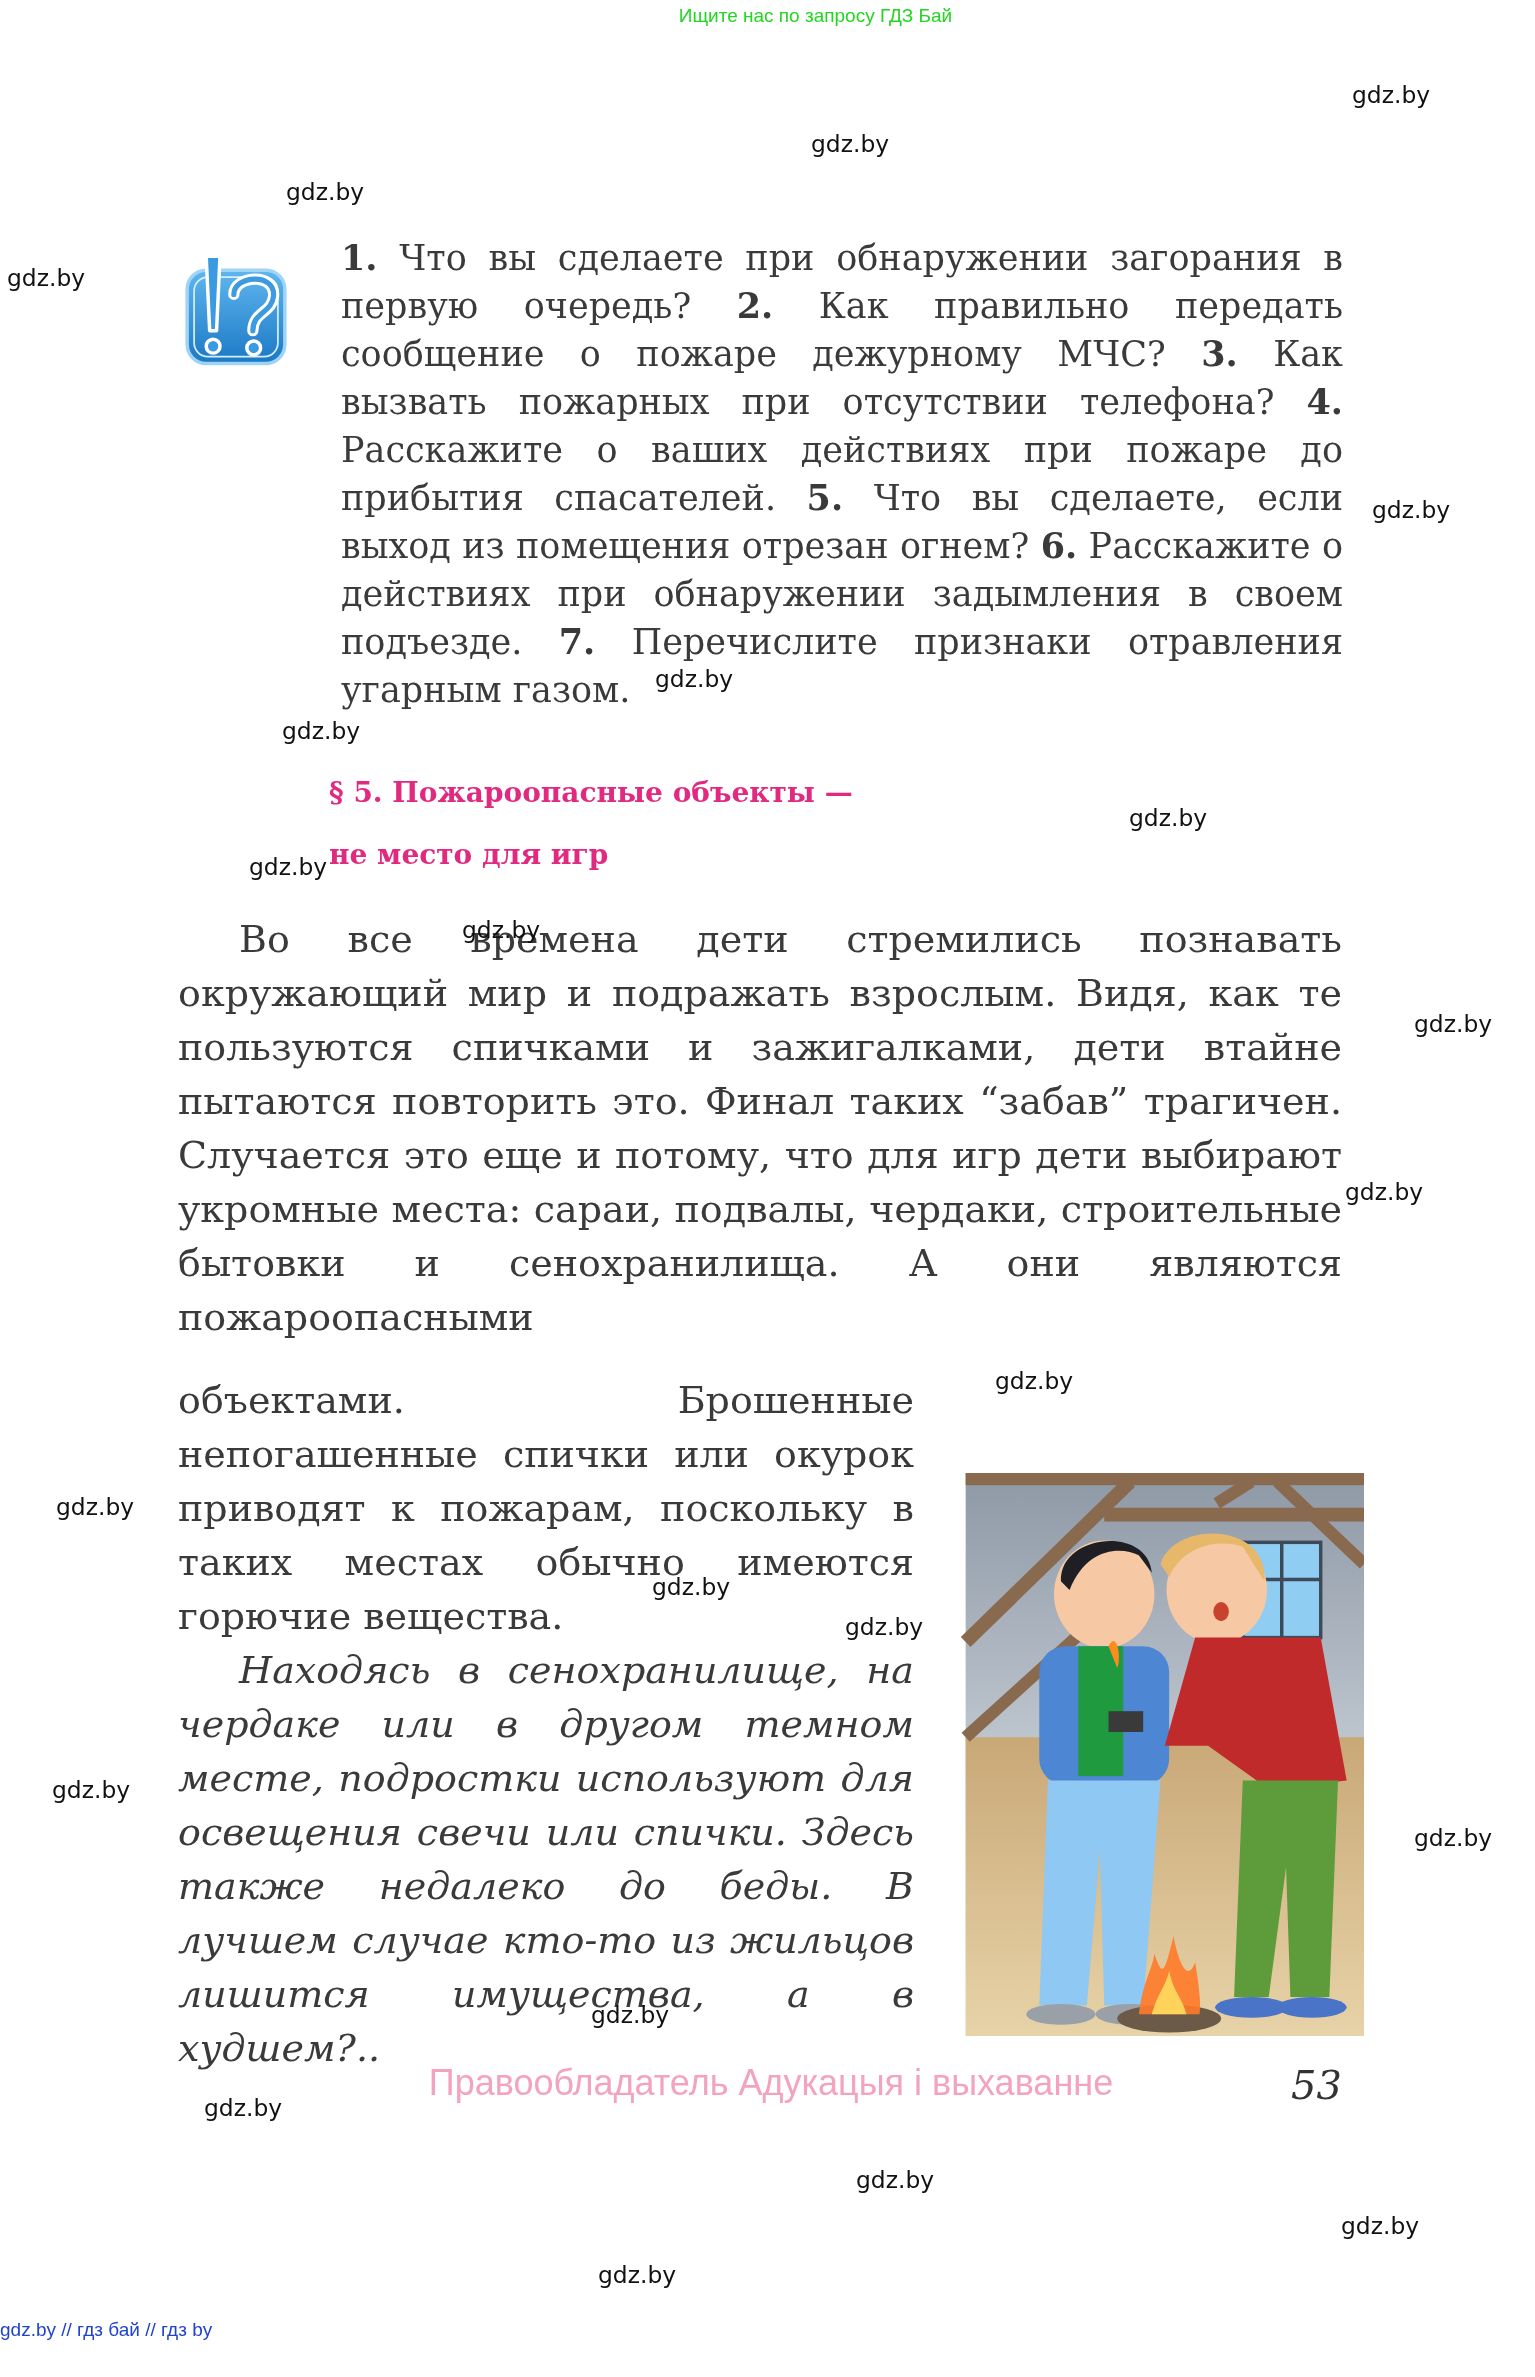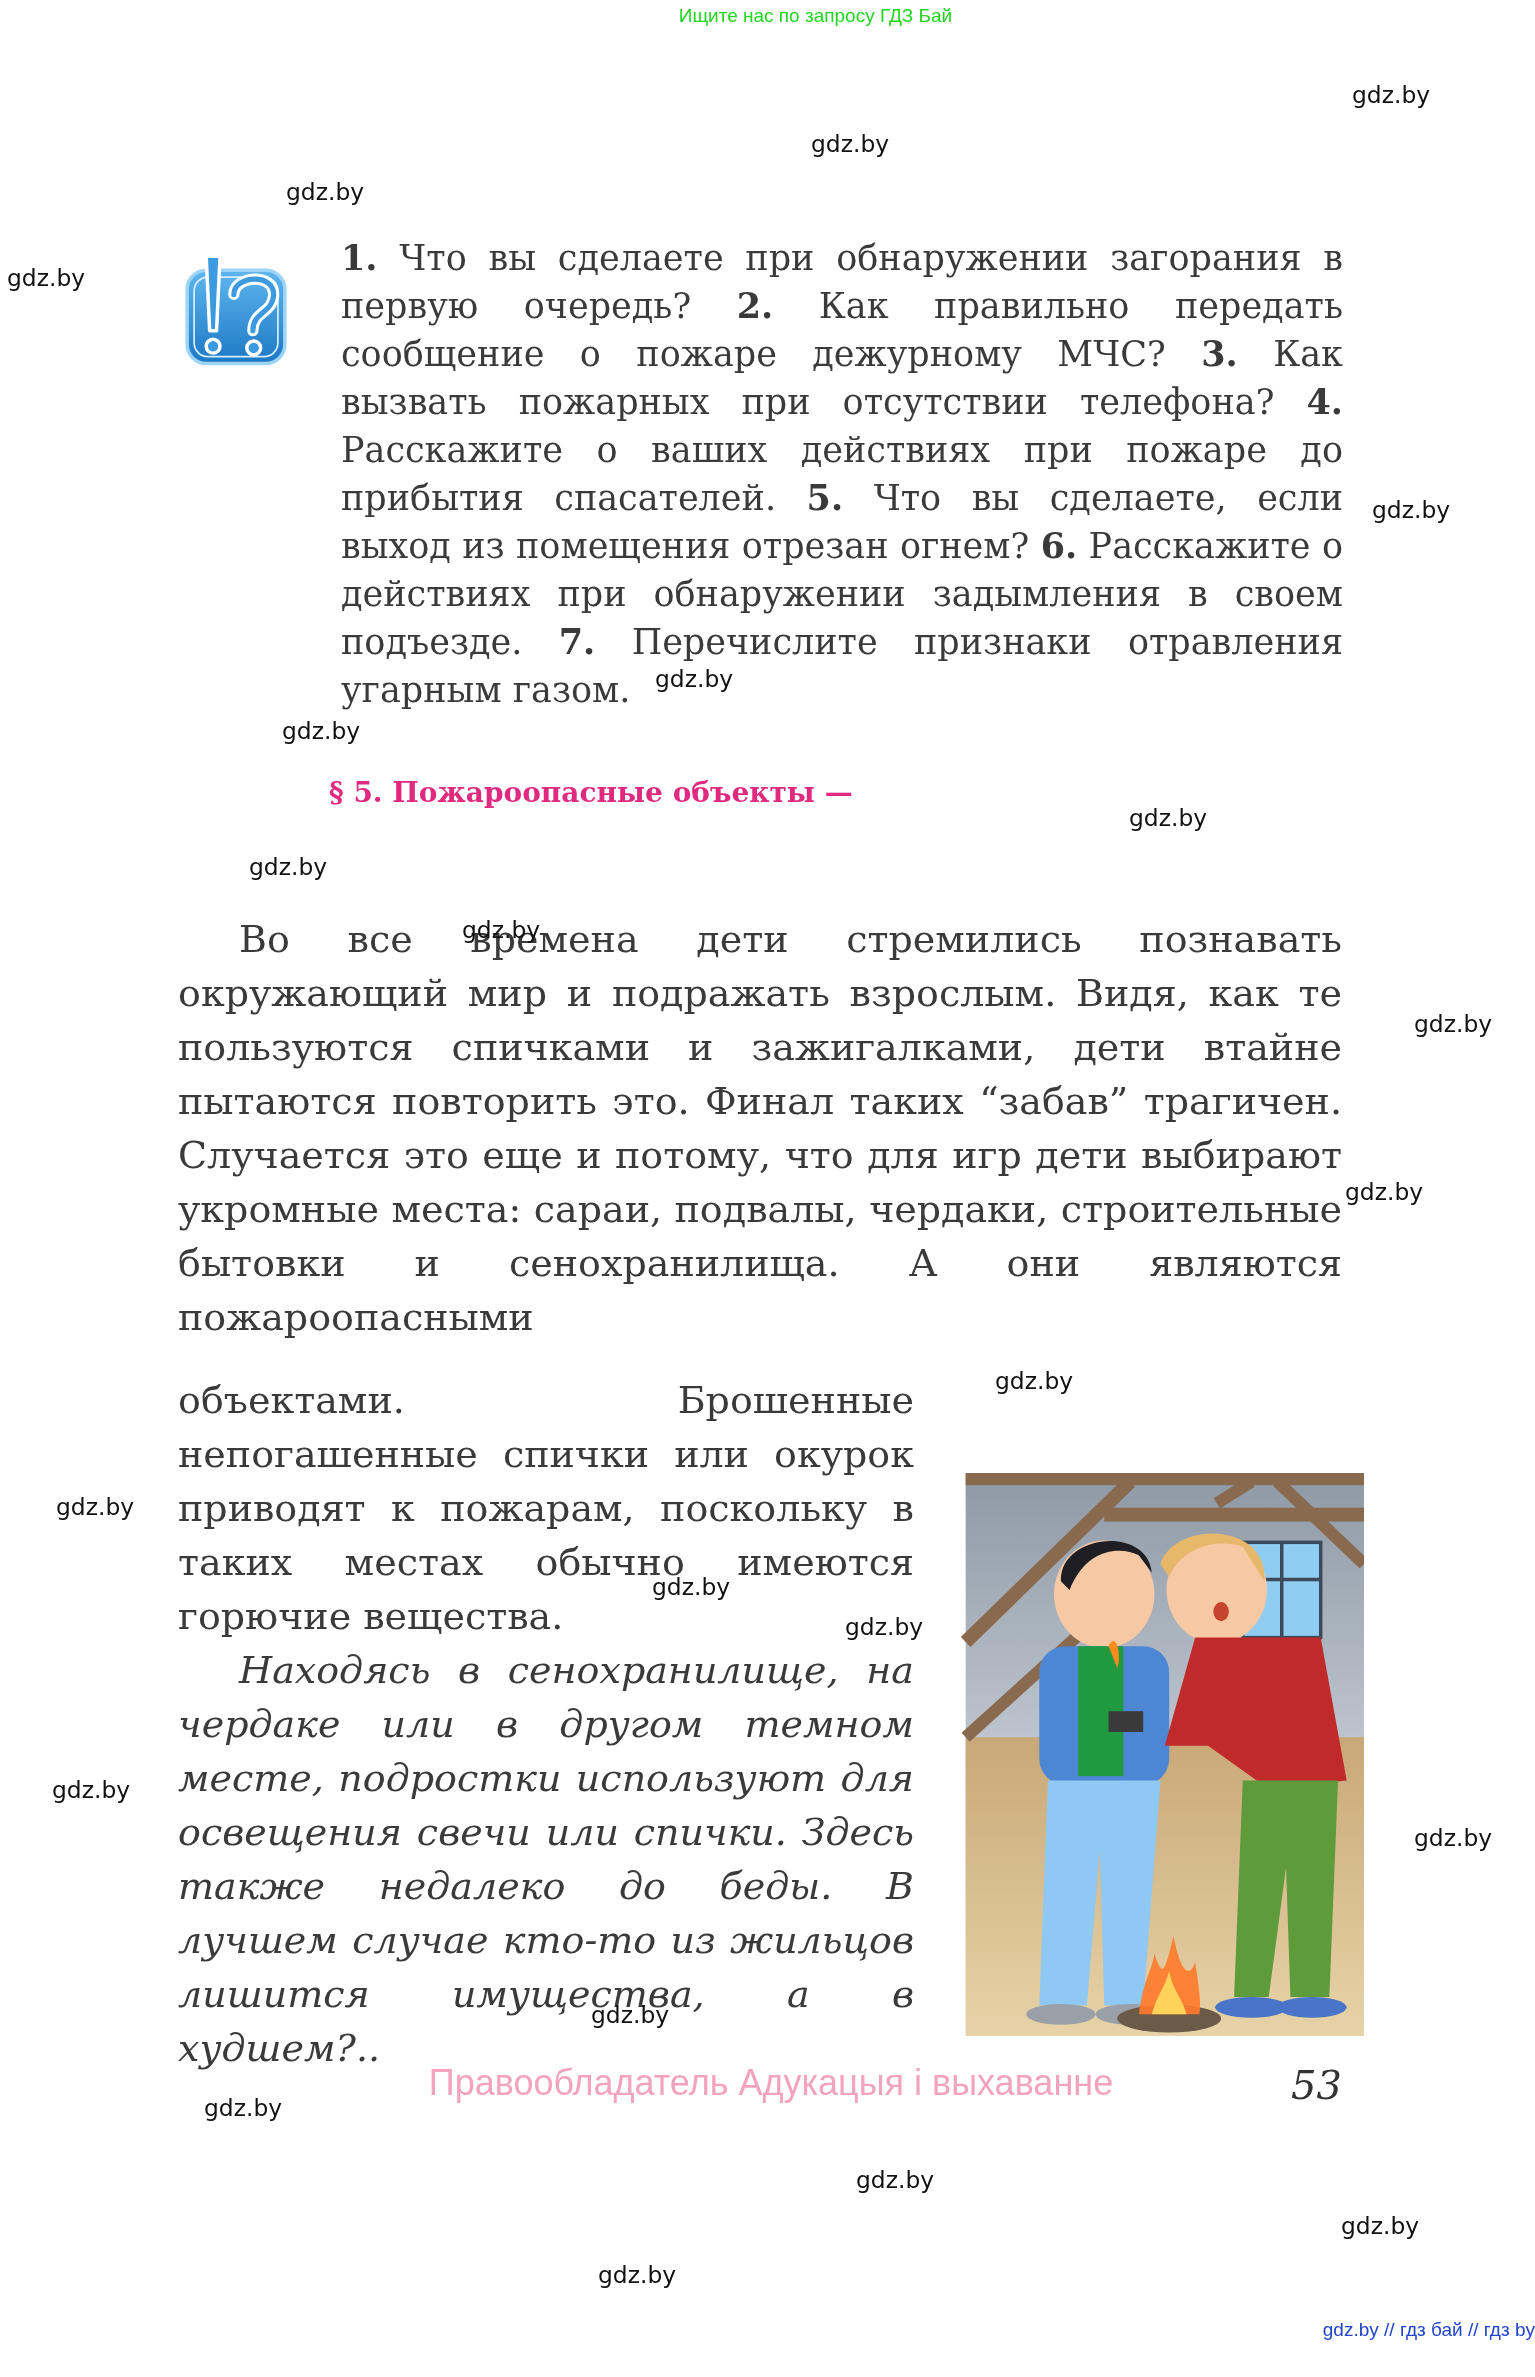--- a/index.html
+++ b/index.html
@@ -10,21 +10,21 @@
   .qicon { left:182px; top:251px; width:108px; height:117px; }
   .questions { left:341px; top:234px; width:1002px; font-size:35px; line-height:48px; text-align:justify; color:#3a3a3a; }
   .questions b { font-weight:bold; }
   .heading { left:329px; top:762px; width:918px; font-size:28px; line-height:62px; font-weight:bold; color:#e0297f; font-family:"DejaVu Serif", serif; }
   .para1 { left:178px; top:912px; width:1164px; font-size:38px; line-height:54px; text-align:justify; color:#3a3a3a; }
   .para1 .ind { display:inline-block; width:61px; }
   .para2 { left:178px; top:1373px; width:736px; font-size:38px; line-height:54px; text-align:justify; color:#3a3a3a; }
   .illus { left:957px; top:1451px; width:407px; height:594px; }
   .rights { left:381px; top:2062px; width:780px; text-align:center; font-family:"Liberation Sans", sans-serif; font-size:36px; color:#f4a3bf; }
   .pagenum { left:1291px; top:2062px; font-size:40px; color:#333;font-style:italic; }
-  .footer-links { left:0; width:1535px; top:2319px; text-align:right; font-family:"Liberation Sans", sans-serif; font-size:19px; color:#2244cc; }
+  .footer-links { left:0; width:1535px; top:2319px; text-align:left; font-family:"Liberation Sans", sans-serif; font-size:19px; color:#2244cc; }
 </style>
 </head>
 <body>
 
 <div class="abs top-banner">Ищите нас по запросу ГДЗ Бай</div>
 
 <div class="abs qicon">
   <svg width="108" height="117" viewBox="0 0 125 135">
     <defs>
       <linearGradient id="ig" x1="0" y1="0" x2="0" y2="1">
@@ -47,20 +47,21 @@
   <b>2.</b> <span>Как правильно передать сообщение о пожаре дежурному МЧС?</span>
   <b>3.</b> <span>Как вызвать пожарных при отсутствии телефона?</span>
   <b>4.</b> <span>Расскажите о ваших действиях при пожаре до прибытия спасателей.</span>
   <b>5.</b> <span>Что вы сделаете, если выход из помещения отрезан огнем?</span>
   <b>6.</b> <span>Расскажите о действиях при обнаружении задымления в своем подъезде.</span>
   <b>7.</b> <span>Перечислите признаки отравления угарным газом.</span>
 </div>
 
 <div class="abs heading">
   <div>§ 5. Пожароопасные объекты —</div>
+  <div>не место для игр</div>
 </div>
 
 <div class="abs para1"><span class="ind"></span><span>Во все времена дети стремились познавать окружающий мир и подражать взрослым. Видя, как те пользуются спичками и зажигалками, дети втайне пытаются повторить это. Финал таких “забав” трагичен. Случается это еще и потому, что для игр дети выбирают укромные места: сараи, подвалы, чердаки, строительные бытовки и сенохранилища. А они являются пожароопасными</span></div>
 
 <div class="abs para2">
   <div>объектами. Брошенные непогашенные спички или окурок приводят к пожарам, поскольку в таких местах обычно имеются горючие вещества.</div>
   <div style="text-indent:61px;font-style:italic;">Находясь в сенохранилище, на чердаке или в другом темном месте, подростки используют для освещения свечи или спички. Здесь также недалеко до беды. В лучшем случае кто-то из жильцов лишится имущества, а в худшем?..</div>
 </div>
 
 <div class="abs illus">

